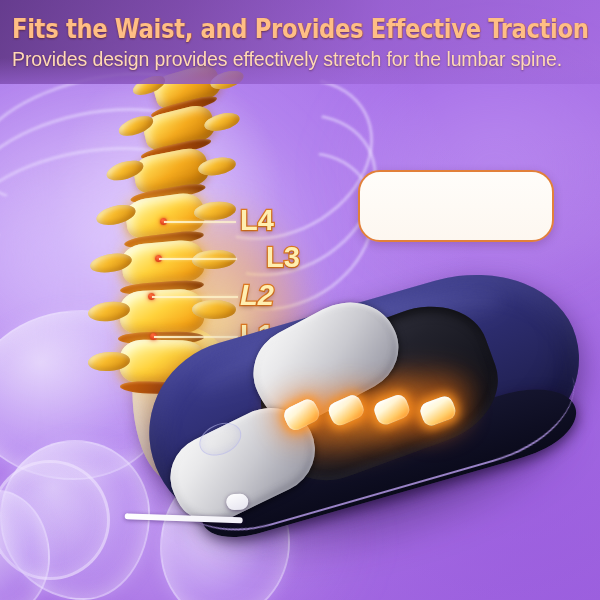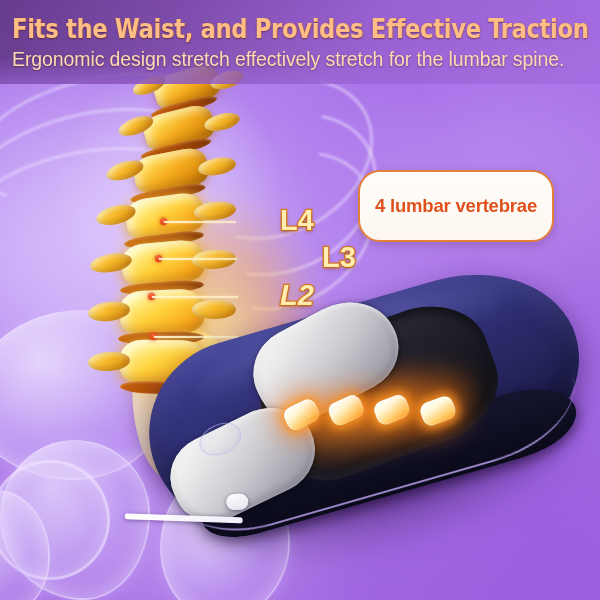--- a/index.html
+++ b/index.html
@@ -128,21 +128,20 @@
     background:radial-gradient(circle at 35% 30%,#ff6a3a,#cc2200);
     box-shadow:0 0 5px rgba(255,70,20,.85), 0 0 2px rgba(0,0,0,.3);}
   .llabel{
     position:absolute;
     font-weight:bold; font-size:29px; letter-spacing:0px;
     color:#ffeeb0;
     -webkit-text-stroke:2.5px #e07a22;
     paint-order:stroke fill;
     text-shadow:0 2px 4px rgba(120,50,10,.45);
     white-space:nowrap;
-    margin-left:40px;
   }
 
   
   .callout{
     position:absolute; left:358px; top:170px; width:196px; height:72px;
     background:linear-gradient(180deg,#fffdfa 0%, #fdf7f0 100%);
     border:2px solid #e2803a; border-radius:22px;
     box-shadow:0 3px 10px rgba(70,20,60,.22);
     display:flex; flex-direction:column; align-items:center; justify-content:center;
     gap:2px;
@@ -333,21 +332,21 @@
     <div class="leader" style="left:159px;top:258px;width:78px;"></div>
 
     <div class="leader-dot" style="left:148px;top:293px;"></div>
     <div class="leader" style="left:152px;top:296px;width:86px;"></div>
 
     <div class="leader-dot" style="left:150px;top:333px;"></div>
     <div class="leader" style="left:154px;top:336px;width:84px;"></div>
   </div>
 
   <div class="llabel" style="left:240px;top:204px;">L4</div>
-  <div class="llabel" style="left:256px;top:241px;padding-left:26px;">L3</div>
+  <div class="llabel" style="left:240px;top:241px;padding-left:26px;">L3</div>
   <div class="llabel" style="left:240px;top:279px;font-style:italic;">L2</div>
   <div class="llabel" style="left:240px;top:319px;">L1</div>
 
   <div id="device">
     <div class="dev-shadow"></div>
     <div class="dev-body"></div>
     <div class="dev-underside"></div>
     <div class="dev-rim"></div>
     <div class="dev-topshine"></div>
 
@@ -361,20 +360,19 @@
     <div class="heat" style="left:182px;top:128px;transform:rotate(-8deg);"></div>
     <div class="heat" style="left:226px;top:140px;transform:rotate(-6deg);"></div>
     <div class="heat" style="left:270px;top:154px;transform:rotate(-4deg);"></div>
 
     <div class="pwr-btn"></div>
     <div class="cable"></div>
     <div class="cable-plug"></div>
   </div>
 
   <div class="callout">
-    <div>4 lumbar vertebrae</div>
   </div>
 
   <div id="header"></div>
   <div class="headline">Fits the Waist, and Provides Effective Traction</div>
-  <div class="subheadline">Ergonomic design stretch effectively stretch for the lumbar spine.</div>
+  <div class="subheadline">Provides design provides effectively stretch for the lumbar spine.</div>
 
 </div>
 
 </body></html>

